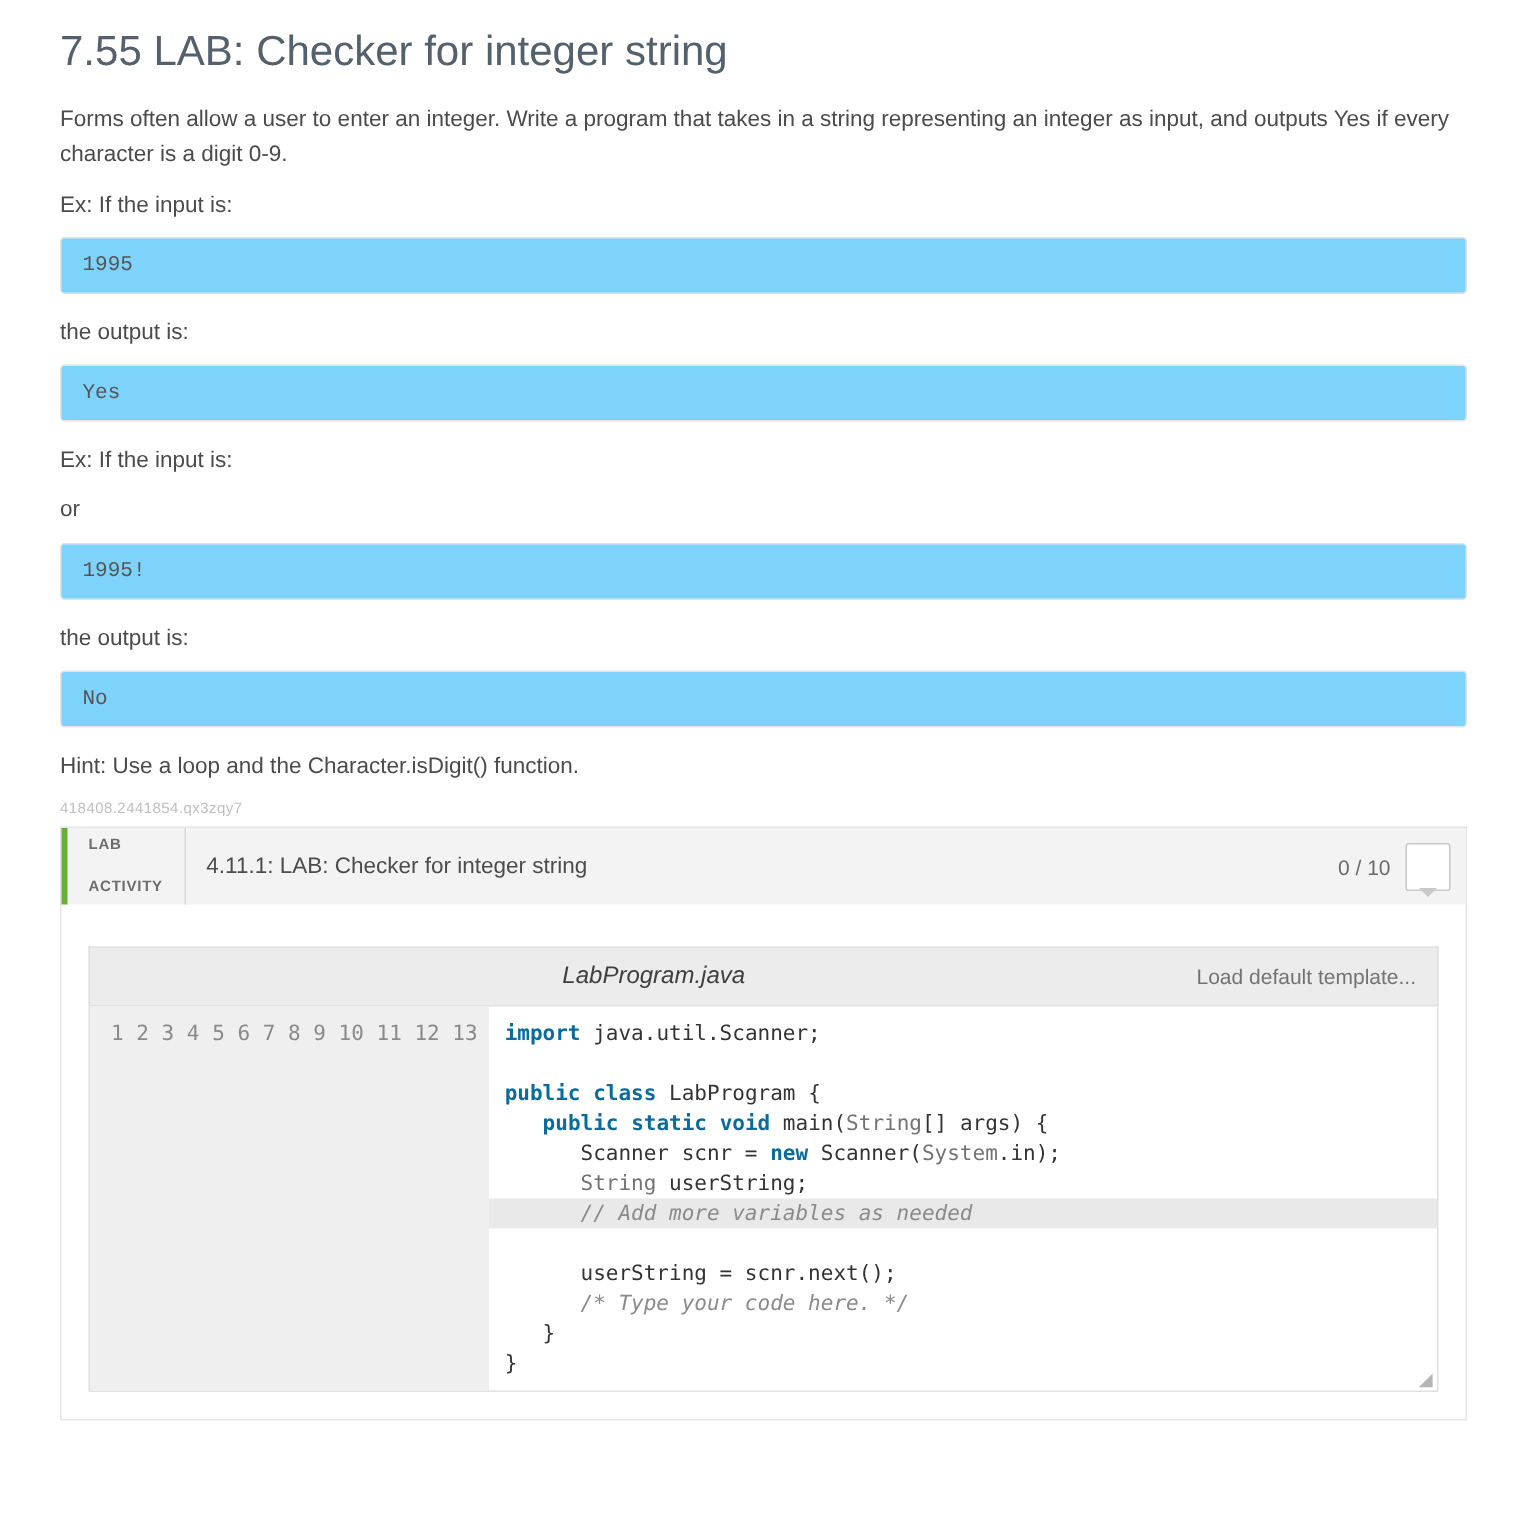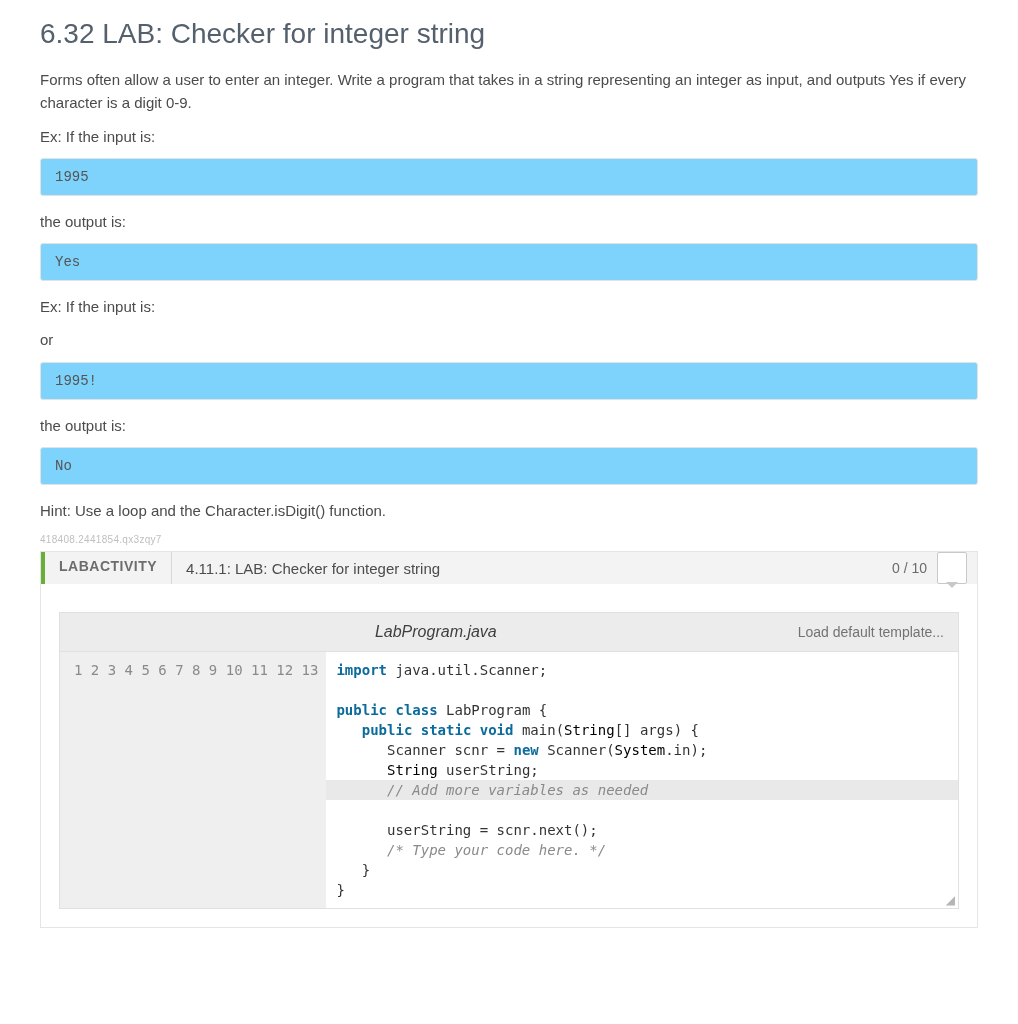--- a/index.html
+++ b/index.html
@@ -5,48 +5,48 @@
   html,body{margin:0;padding:0;background:#fff;font-family:"Helvetica Neue",Arial,sans-serif;color:#343434;}
   .page{width:1018px;margin:0 auto;padding:0 40px 40px 40px;box-sizing:border-box;}
   h1{font-weight:400;font-size:28px;color:#54606c;margin:18px 0 18px 0;}
   p{font-size:15px;line-height:1.55;color:#4b4b4b;margin:10px 0;}
   .codebox{background:#7dd3fc;border:1px solid #e3e3e3;border-radius:3px;padding:10px 14px;
            font-family:Menlo,Consolas,"Courier New",monospace;font-size:14px;color:#555;margin:8px 0 14px 0;}
   .small-id{font-size:10px;color:#bfbfbf;letter-spacing:.3px;margin-top:12px;}
   
   .lab-wrap{border:1px solid #e5e5e5;border-top:1px solid #e5e5e5;margin-top:6px;}
   .lab-bar{display:flex;align-items:stretch;background:#f3f3f3;border-left:4px solid #6aae3a;}
-  .lab-tag{display:flex;flex-direction:row;justify-content:center;padding:6px 14px;border-right:1px solid #d7d7d7;
-           font-size:14px;font-weight:700;letter-spacing:.5px;color:#6d6d6d;line-height:1.15;}
+  .lab-tag{display:flex;flex-direction:column;justify-content:center;padding:6px 14px;border-right:1px solid #d7d7d7;
+           font-size:10px;font-weight:700;letter-spacing:.5px;color:#6d6d6d;line-height:1.15;gap:16px;}
   .lab-title{display:flex;align-items:center;padding:0 14px;font-size:15px;color:#4c4c4c;flex:1;}
   .lab-score{display:flex;align-items:center;padding:0 10px;color:#6b6b6b;font-size:14px;gap:10px;}
   .badge{width:28px;height:30px;border:1px solid #c9c9c9;background:#fff;border-radius:2px;position:relative;}
   .badge:after{content:"";position:absolute;left:50%;bottom:-5px;transform:translateX(-50%);
                width:0;height:0;border-left:6px solid transparent;border-right:6px solid transparent;border-top:6px solid #c9c9c9;}
   
   .editor-shell{padding:28px 18px 18px 18px;}
   .ed-header{display:flex;align-items:center;background:#ececec;border:1px solid #e0e0e0;border-bottom:none;
              padding:10px 14px;font-size:16px;color:#3f3f3f;}
   .ed-header .fname{flex:1;text-align:center;font-weight:500;font-style:italic;}
   .ed-header .tmpl{color:#737373;font-size:14px;cursor:pointer;}
   .editor{display:flex;border:1px solid #e0e0e0;background:#fff;min-height:250px;position:relative;}
   .gutter{background:#efefef;color:#8a8a8a;font-family:Menlo,Consolas,monospace;font-size:14px;
           text-align:right;padding:8px 8px 8px 14px;user-select:none;line-height:20px;}
   .code{flex:1;padding:8px 10px;font-family:Menlo,Consolas,monospace;font-size:14px;line-height:20px;white-space:pre;color:#333;}
   .kw{color:#0a6b9c;font-weight:600;}        
-  .type{color:#000000;}                       
+  .type{color:#737373;}                       
   .cmt{color:#8a8a8a;font-style:italic;}
   .row-hl{background:#e9e9e9;display:block;margin-left:-10px;padding-left:10px;margin-right:-10px;}
   .resize{position:absolute;right:3px;bottom:1px;color:#b5b5b5;font-size:12px;transform:rotate(0deg);pointer-events:none;}
 </style>
 </head>
 <body>
 
 <div class="page">
-  <h1>6.32 LAB: Checker for integer string</h1>
+  <h1>7.55 LAB: Checker for integer string</h1>
 
   <p>Forms often allow a user to enter an integer. Write a program that takes in a string representing an integer as input, and outputs Yes if every character is a digit 0-9.</p>
 
   <p>Ex: If the input is:</p>
   <div class="codebox">1995</div>
 
   <p>the output is:</p>
   <div class="codebox">Yes</div>
 
   <p>Ex: If the input is:</p>

